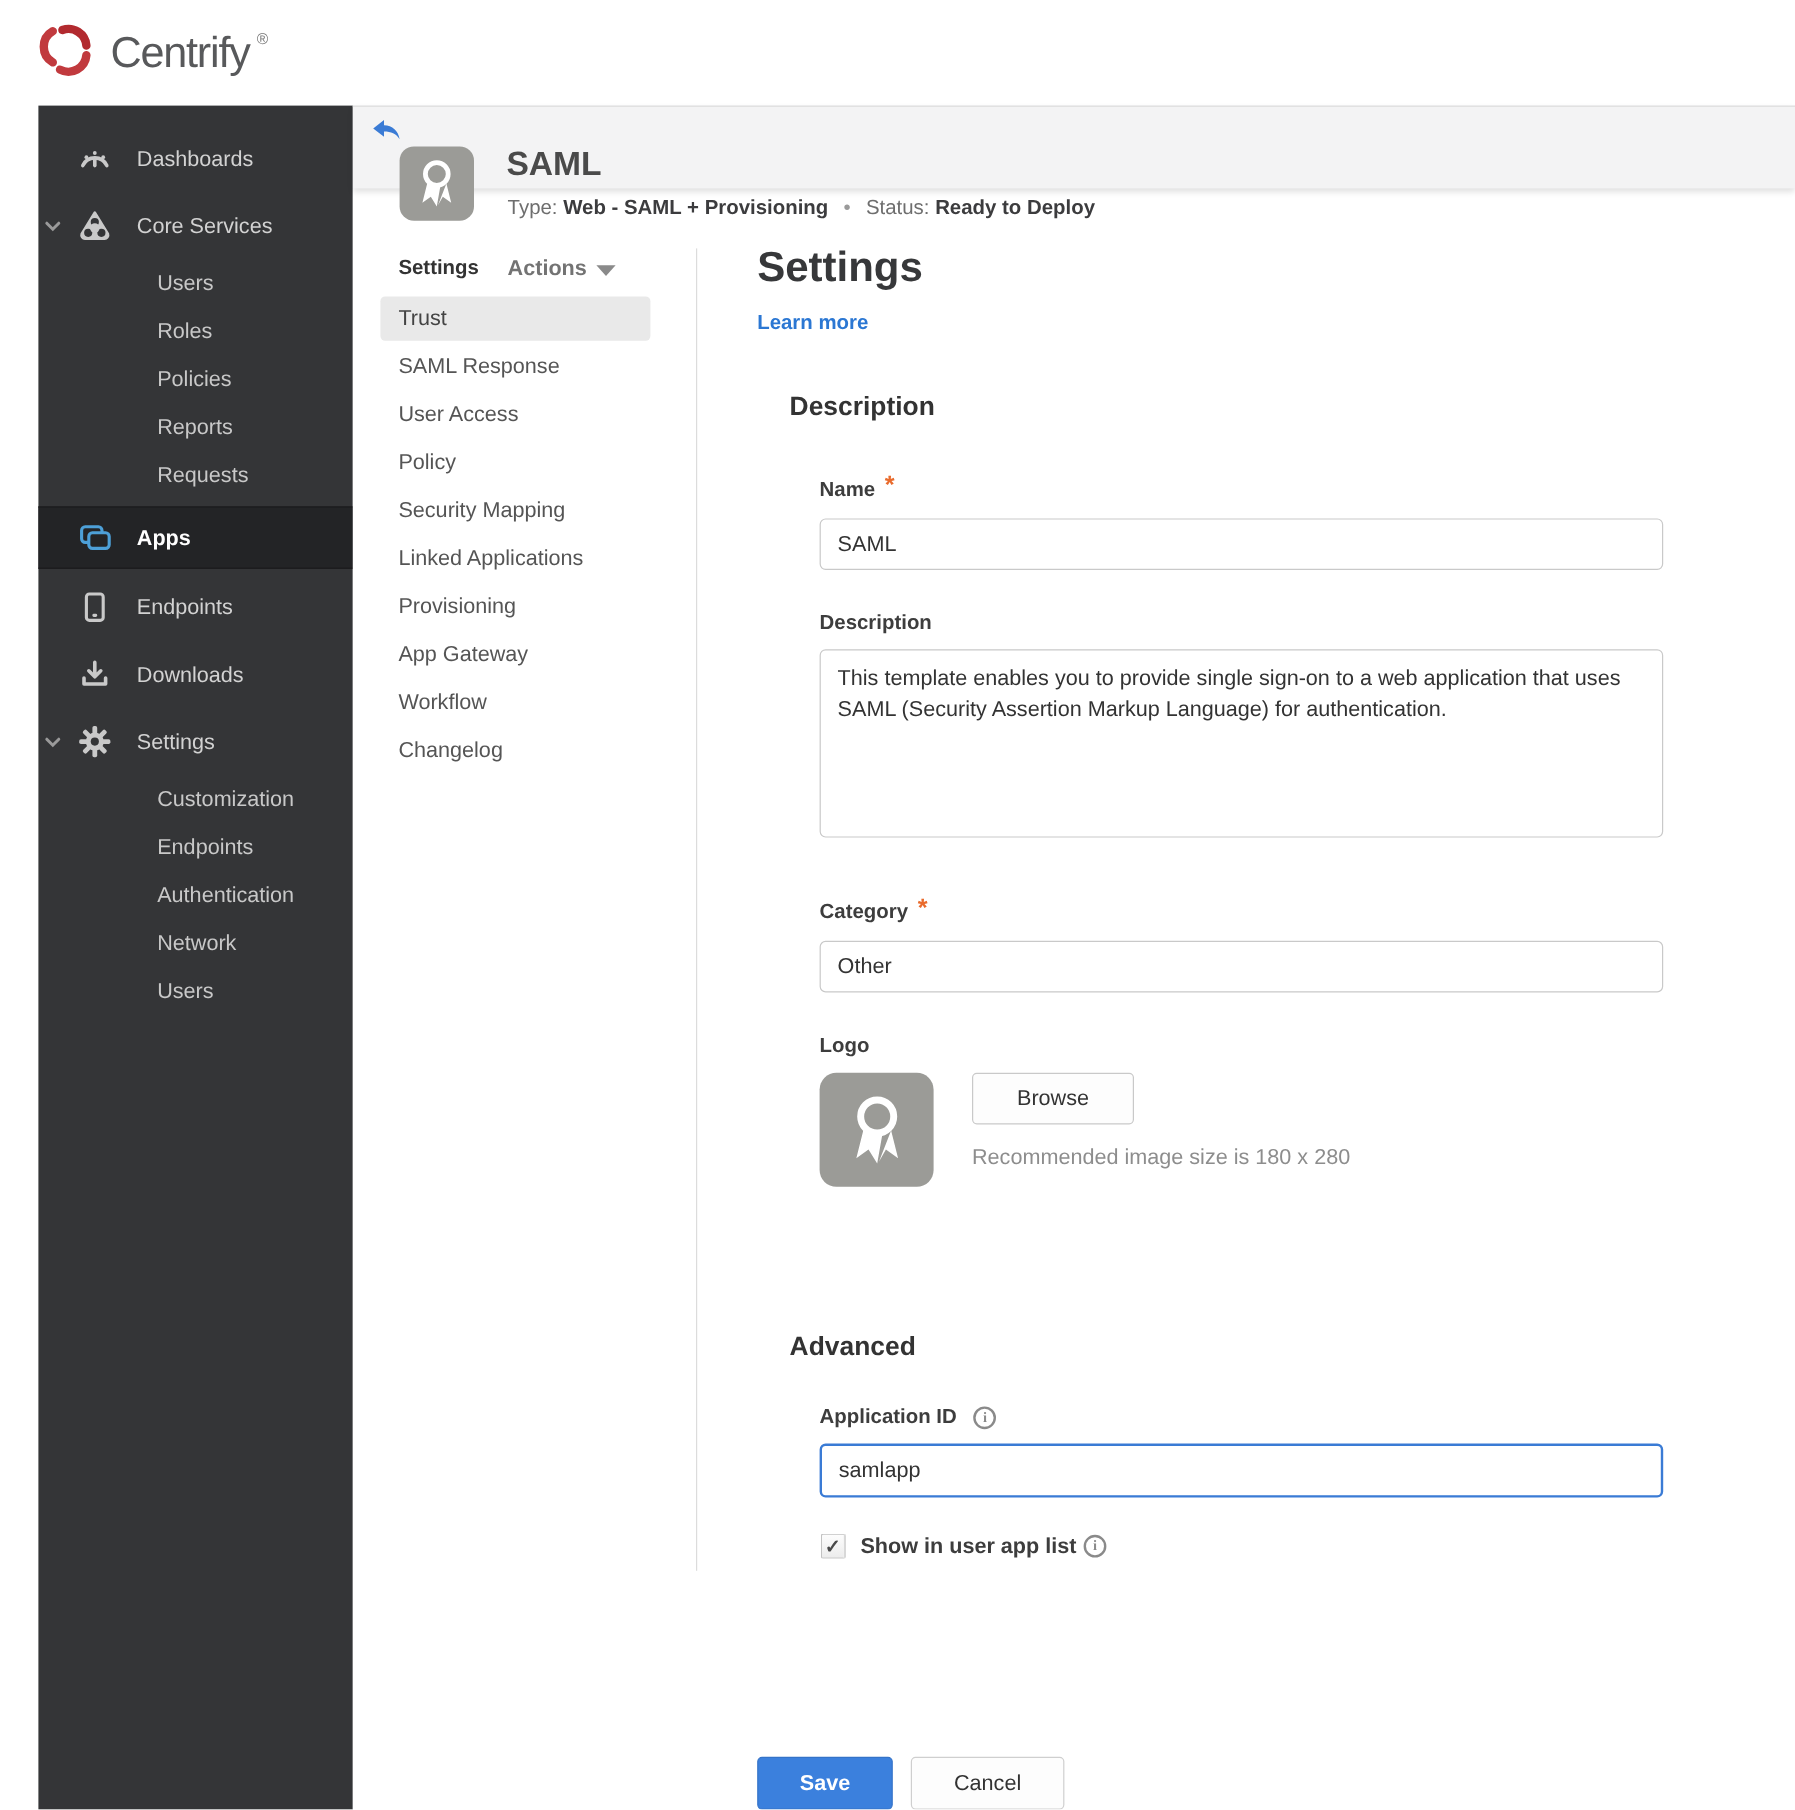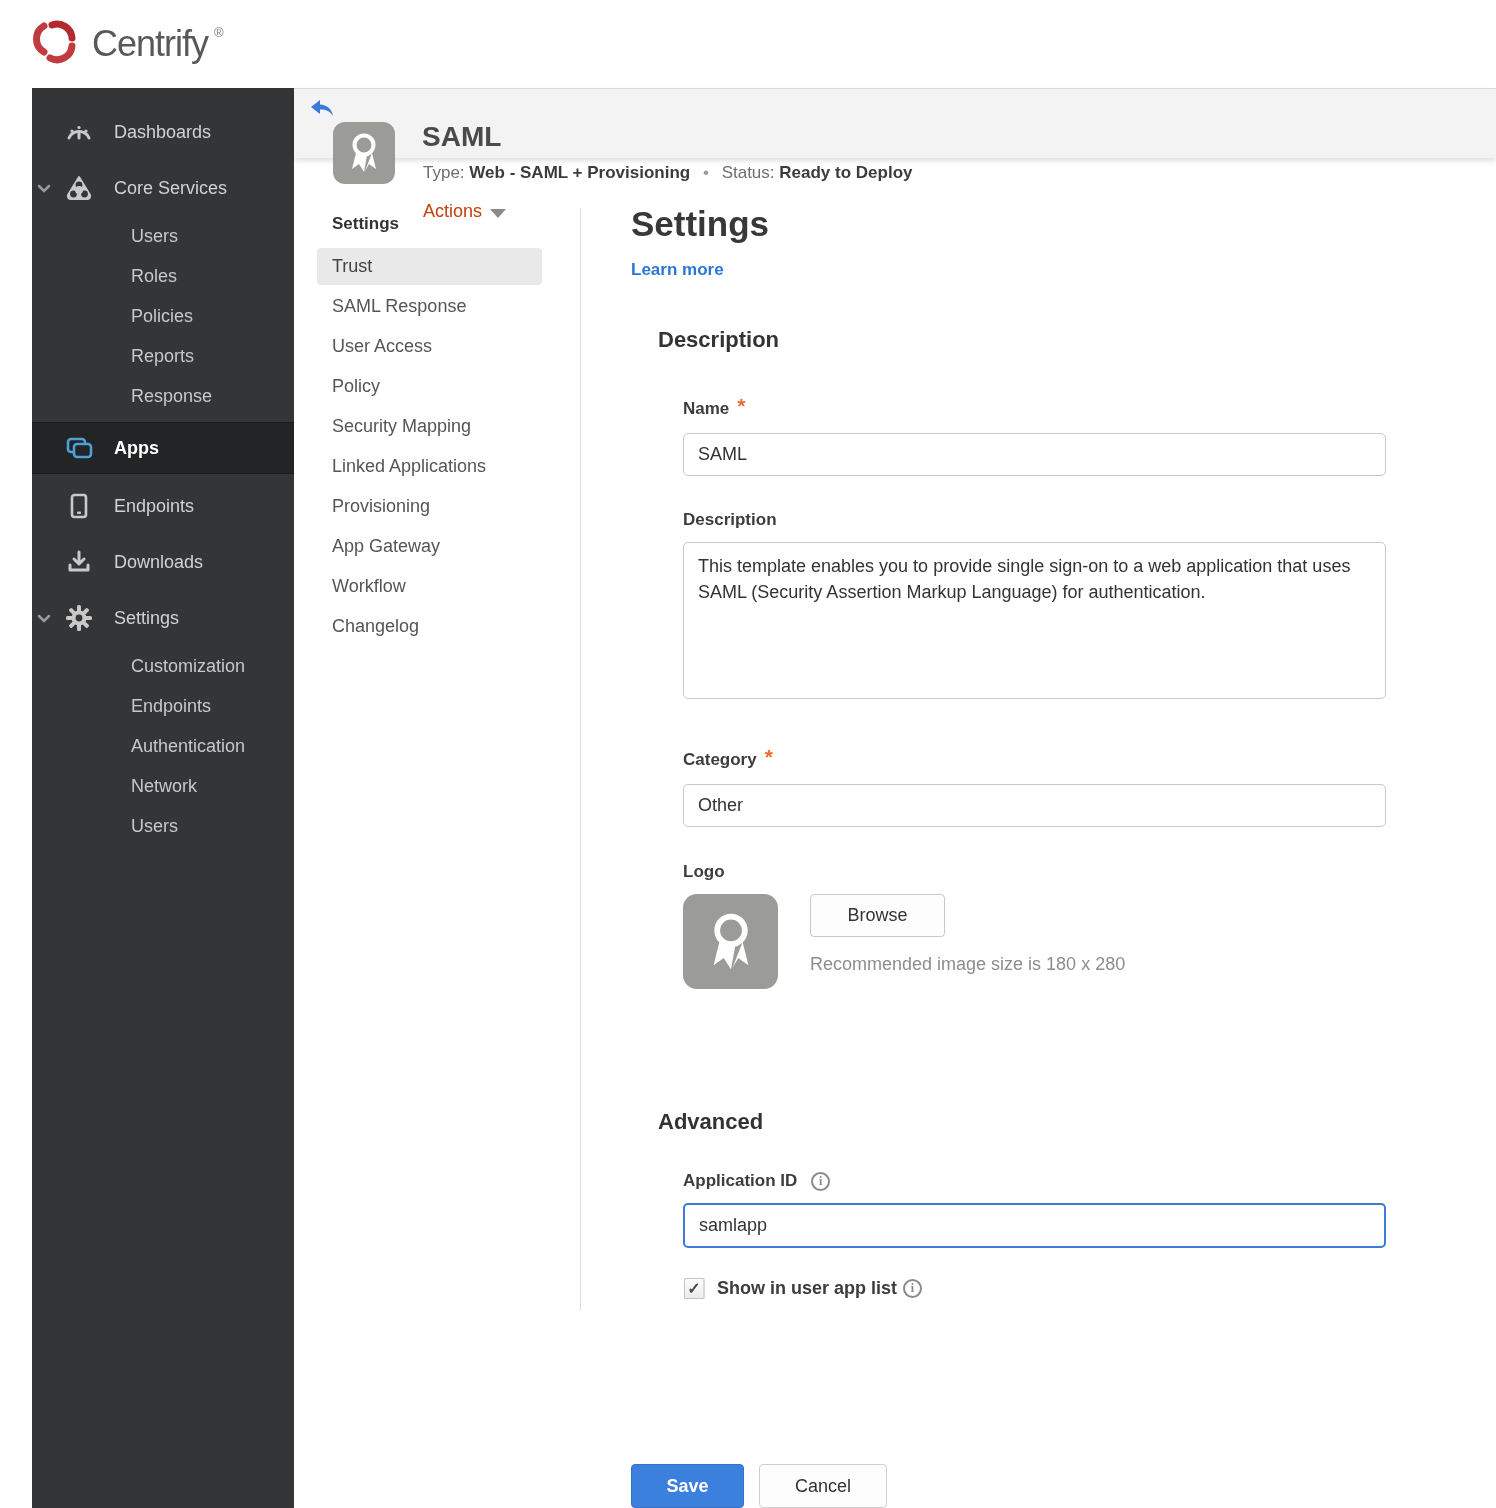--- a/index.html
+++ b/index.html
@@ -26,21 +26,21 @@
   
   .right-pane { flex:1; display:flex; flex-direction:column; }
   .app-header { height:162px; background:#f3f3f4; border-top:1px solid #dcdcdc; box-shadow:0 3px 5px rgba(0,0,0,0.12); position:relative; z-index:2; }
   .back-arrow { position:absolute; left:16px; top:10px; width:22px; height:18px; color:#3a7bd5; cursor:pointer; }
   .app-logo { position:absolute; left:39px; top:33px; width:62px; height:62px; background:#9b9b97; border-radius:12px; display:flex; align-items:center; justify-content:center; }
   .app-title { position:absolute; left:128px; top:32px; font-size:28px; font-weight:bold; color:#4a4a4a; }
   .app-meta { position:absolute; left:129px; top:74px; font-size:17px; color:#6e6e6e; }
   .app-meta b { color:#3c3c3e; }
   .meta-dot { color:#9a9a9a; margin:0 8px; }
   .status-value { color:#a61e22; font-weight:bold; }
-  .actions-link { position:absolute; left:129px; top:112px; font-size:18px; font-weight:normal; color:#c2410c; cursor:pointer; display:flex; align-items:center; gap:8px; }
+  .actions-link { position:absolute; left:129px; top:124px; font-size:18px; font-weight:bold; color:#737373; cursor:pointer; display:flex; align-items:center; gap:8px; }
   .actions-caret { width:0; height:0; border-left:8px solid transparent; border-right:8px solid transparent; border-top:9px solid #8a8a8a; margin-top:3px; }
 
   
   .content { flex:1; background:#ffffff; display:flex; position:relative; }
   .subnav { width:286px; flex-shrink:0; padding:56px 0 0 23px; }
   .subnav-header { font-size:17px; font-weight:bold; color:#333; padding-left:15px; margin-bottom:14px; }
   .subnav-item { width:225px; height:37px; display:flex; align-items:center; padding-left:15px; font-size:18px; color:#555; border-radius:4px; cursor:pointer; margin-bottom:3px; }
   .subnav-item.active { background:#e9e9e9; color:#444; }
   .vdivider { width:1px; background:#dcdcdc; margin-top:50px; height:1102px; }
 
@@ -138,21 +138,21 @@
     <div class="nav-sub">
         <span>Roles</span>
       </div>
     <div class="nav-sub">
         <span>Policies</span>
       </div>
     <div class="nav-sub">
         <span>Reports</span>
       </div>
     <div class="nav-sub">
-        <span>Response</span>
+        <span>Requests</span>
       </div>
 
     <div class="nav-item active-row">
       <span class="nav-icon">
         <svg width="30" height="30" viewBox="0 0 30 30" fill="none">
           <rect x="4" y="6" width="17" height="13" rx="3" stroke="#4da0d8" stroke-width="2.6" fill="none"></rect>
           <rect x="10" y="11" width="17" height="13" rx="3" stroke="#4da0d8" stroke-width="2.6" fill="#232426"></rect>
         </svg>
       </span>
       <span class="nav-label">Apps</span>

